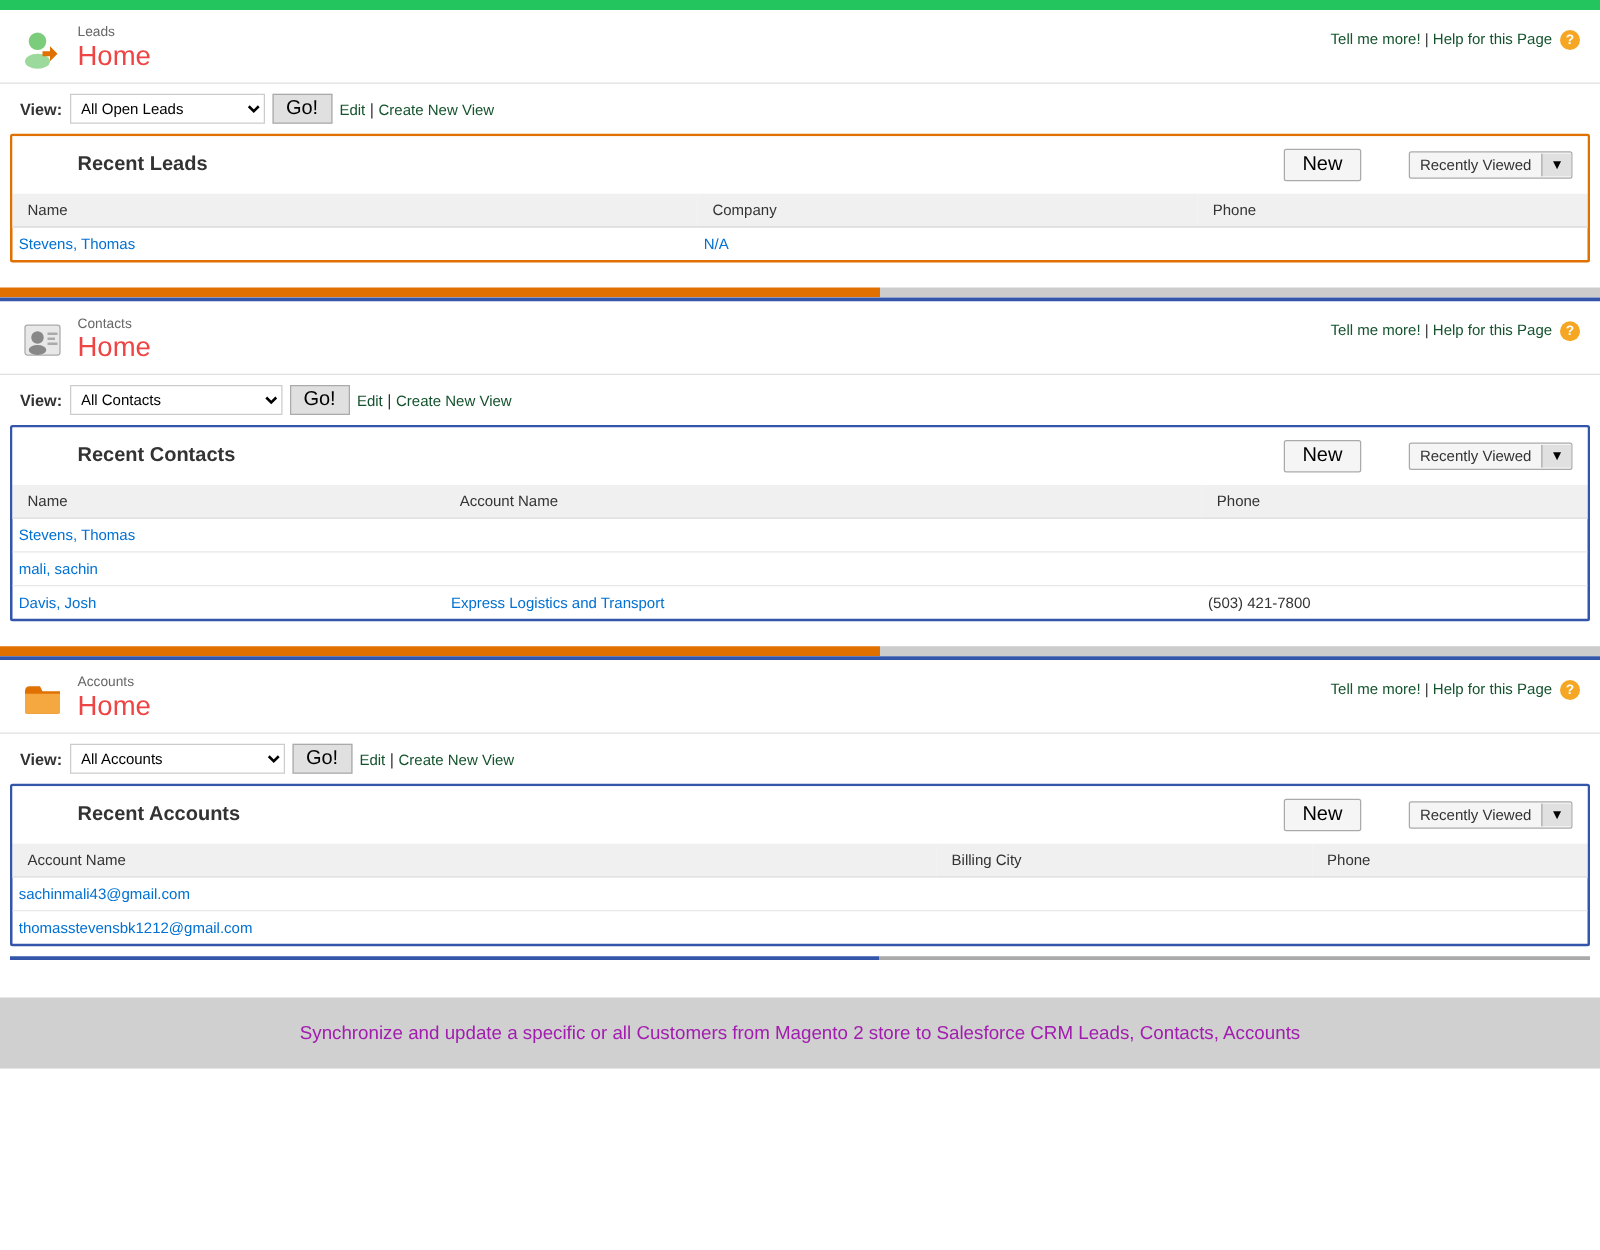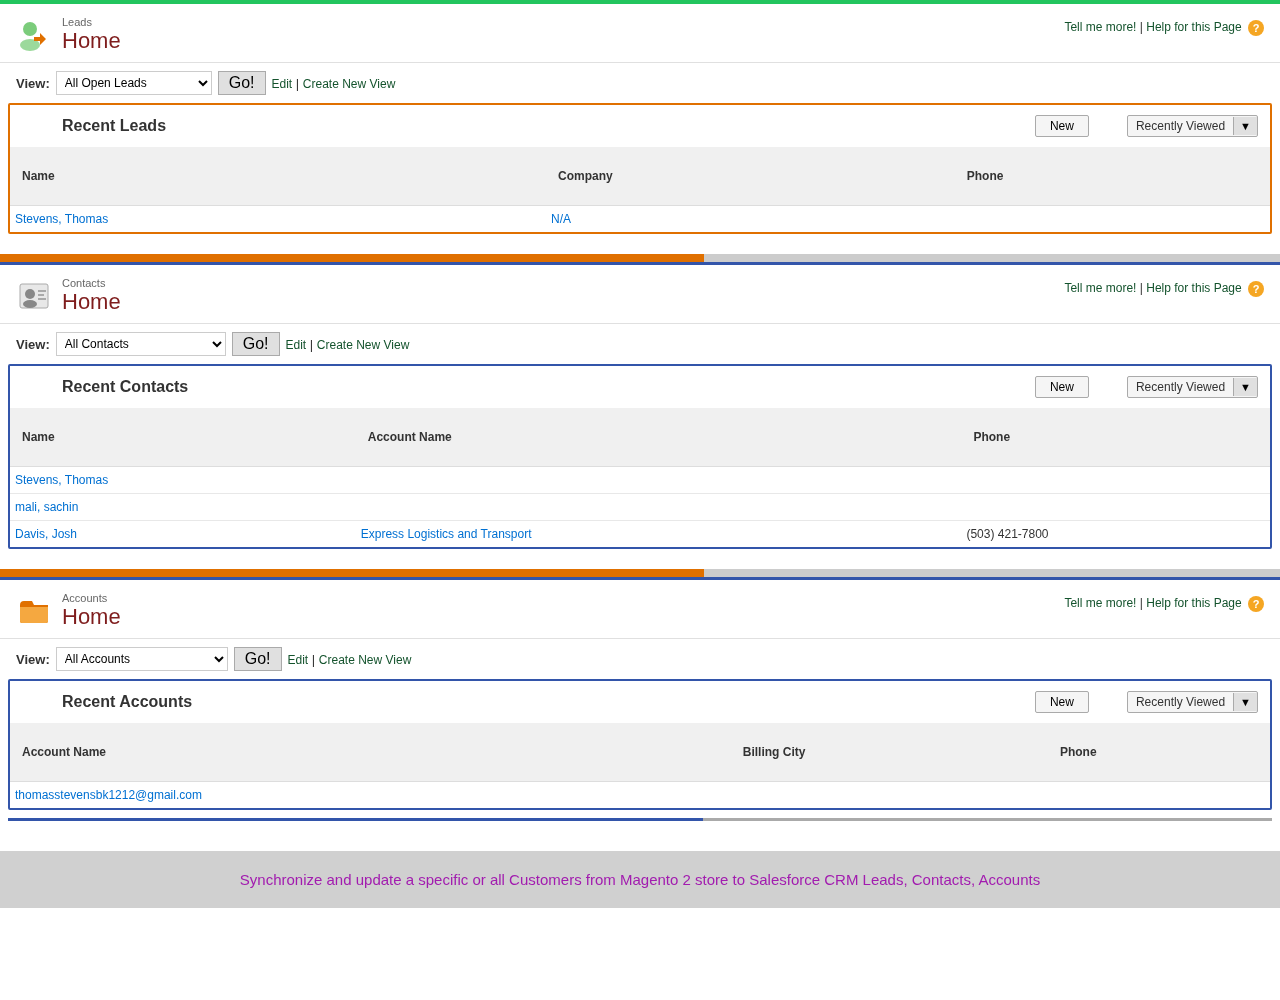--- a/index.html
+++ b/index.html
@@ -8,51 +8,51 @@
     
     .help-link { color: #14532d; text-decoration: none; font-size: 12px; }
 
     
     .section { background: #fff; padding: 0 0 20px 0; }
 
     
     .app-header { display: flex; align-items: flex-start; justify-content: space-between; padding: 12px 16px 8px 16px; border-bottom: 1px solid #e0e0e0; }
     .app-title-block { display: flex; align-items: center; gap: 10px; }
     .app-subtitle { font-size: 11px; color: #666; }
-    .app-title { font-size: 22px; color: #7f1d1d; font-weight: normal; }
+    .app-title { font-size: 22px; color: #ef4444; font-weight: normal; }
     .app-help { font-size: 12px; padding-top: 4px; }
 
     
     .view-row { display: flex; align-items: center; gap: 6px; padding: 8px 16px; }
     .view-label { font-weight: bold; font-size: 13px; }
     select.view-select { font-size: 12px; padding: 2px 4px; border: 1px solid #ccc; background: #fff; height: 24px; }
     button.go-btn { font-size: 16px; padding: 2px 10px; height: 24px; background: #e0e0e0; border: 1px solid #aaa; cursor: pointer; }
     .view-links a { color: #14532d; text-decoration: none; font-size: 12px; }
     .view-links span { color: #333; }
 
     
     .recent-panel { margin: 0 8px; border: 2px solid #e07000; border-radius: 2px; }
     .recent-panel-header { display: flex; align-items: center; justify-content: space-between; padding: 10px 12px; background: #fff; }
     .recent-panel-title { font-size: 16px; font-weight: bold; color: #333; margin-left: 40px; }
     .recent-panel-controls { display: flex; align-items: center; gap: 10px; }
-    button.new-btn { font-size: 12px; padding: 3px 14px; background: #f5f5f5; border: 1px solid #aaa; cursor: pointer; border-radius: 2px; }
+    button.new-btn { font-size: 16px; padding: 3px 14px; background: #f5f5f5; border: 1px solid #aaa; cursor: pointer; border-radius: 2px; }
     .recently-viewed-select { display: flex; align-items: center; border: 1px solid #aaa; border-radius: 2px; background: #f5f5f5; margin-left: 28px; }
     .recently-viewed-select span { font-size: 12px; padding: 3px 8px; }
     .recently-viewed-select button { font-size: 11px; padding: 3px 6px; background: #e0e0e0; border: none; border-left: 1px solid #aaa; cursor: pointer; }
 
     
     .data-table { width: 100%; border-collapse: collapse; }
     .data-table thead tr { background: #f0f0f0; }
-    .data-table th { text-align: left; padding: 22px 12px; font-size: 12px; font-weight: bold; color: #333; border-bottom: 1px solid #ddd; }
+    .data-table th { text-align: left; padding: 6px 12px; font-size: 12px; font-weight: normal; color: #333; border-bottom: 1px solid #ddd; }
     .data-table td { padding: 6px 5px; border-bottom: 1px solid #e8e8e8; font-size: 12px; }
     .data-table tr:last-child td { border-bottom: none; }
     .data-table td a { color: #0070d2; text-decoration: none; }
 
     
-    .leads-section { border-top: 4px solid #22c55e; }
+    .leads-section { border-top: 8px solid #22c55e; }
     .contacts-section { border-top: 3px solid #3355aa; }
     .accounts-section { border-top: 3px solid #3355aa; }
 
     
     .footer { background: #d0d0d0; padding: 20px 30px; text-align: center; font-size: 15px; color: #a21caf; margin-top: 10px; }
 
     
     .contacts-panel { border-color: #3355aa !important; }
     .accounts-panel { border-color: #3355aa !important; }
 
@@ -263,20 +263,25 @@
     <table class="data-table">
       <thead>
         <tr>
           <th>Account Name</th>
           <th>Billing City</th>
           <th>Phone</th>
         </tr>
       </thead>
       <tbody>
         <tr>
+          <td><a href="#">sachinmali43@gmail.com</a></td>
+          <td></td>
+          <td></td>
+        </tr>
+        <tr>
           <td><a href="#">thomasstevensbk1212@gmail.com</a></td>
           <td></td>
           <td></td>
         </tr>
       </tbody>
     </table>
   </div>
 
   <div style="margin: 8px 8px 0 8px; height:3px; background: linear-gradient(to right, #3355aa 55%, #aaa 55%);"></div>
 </div>

